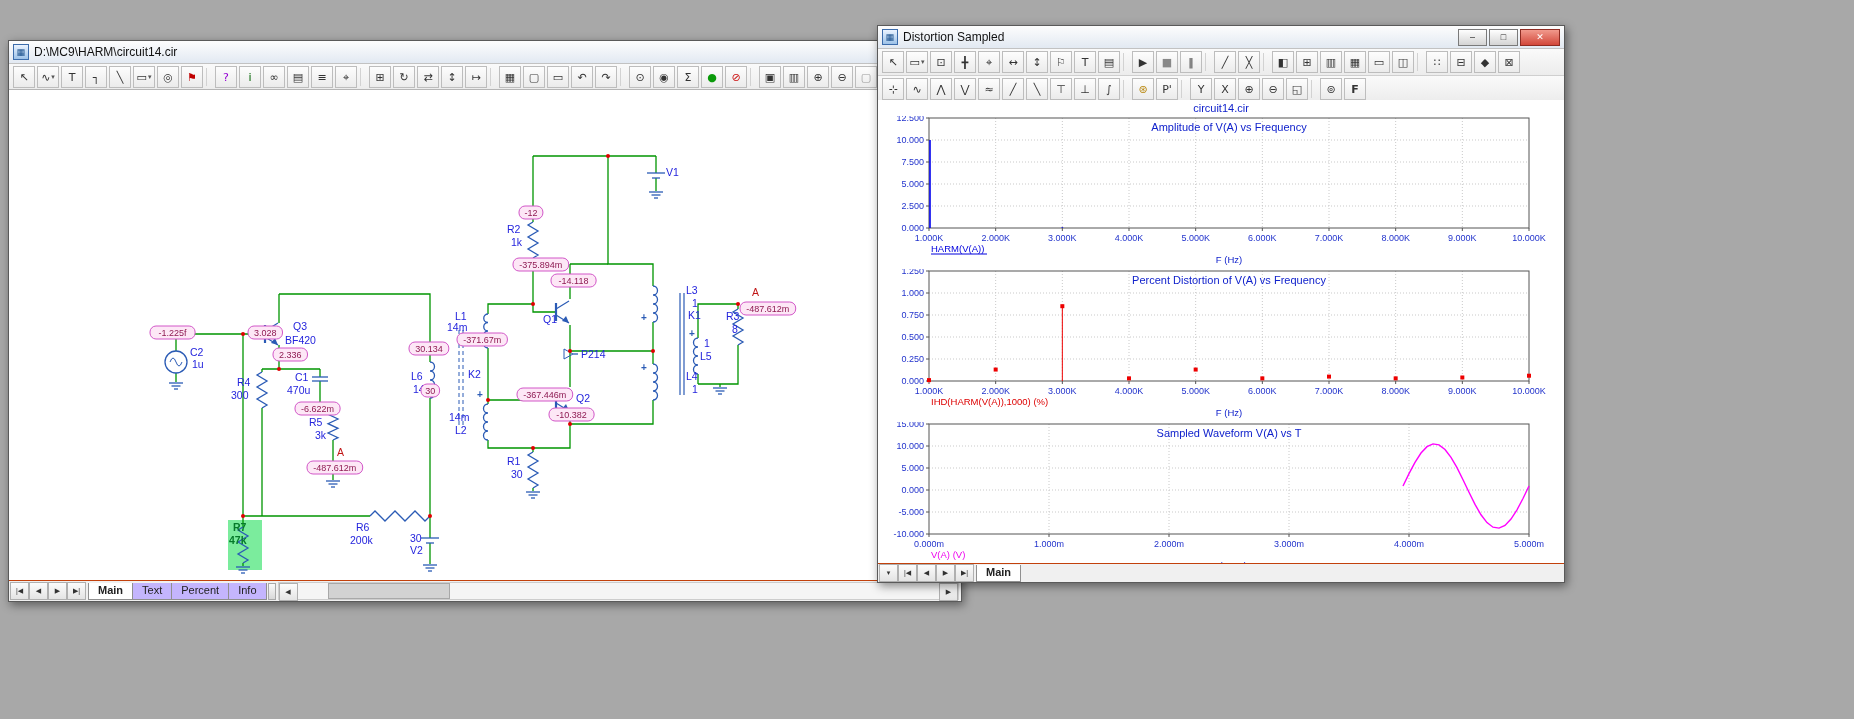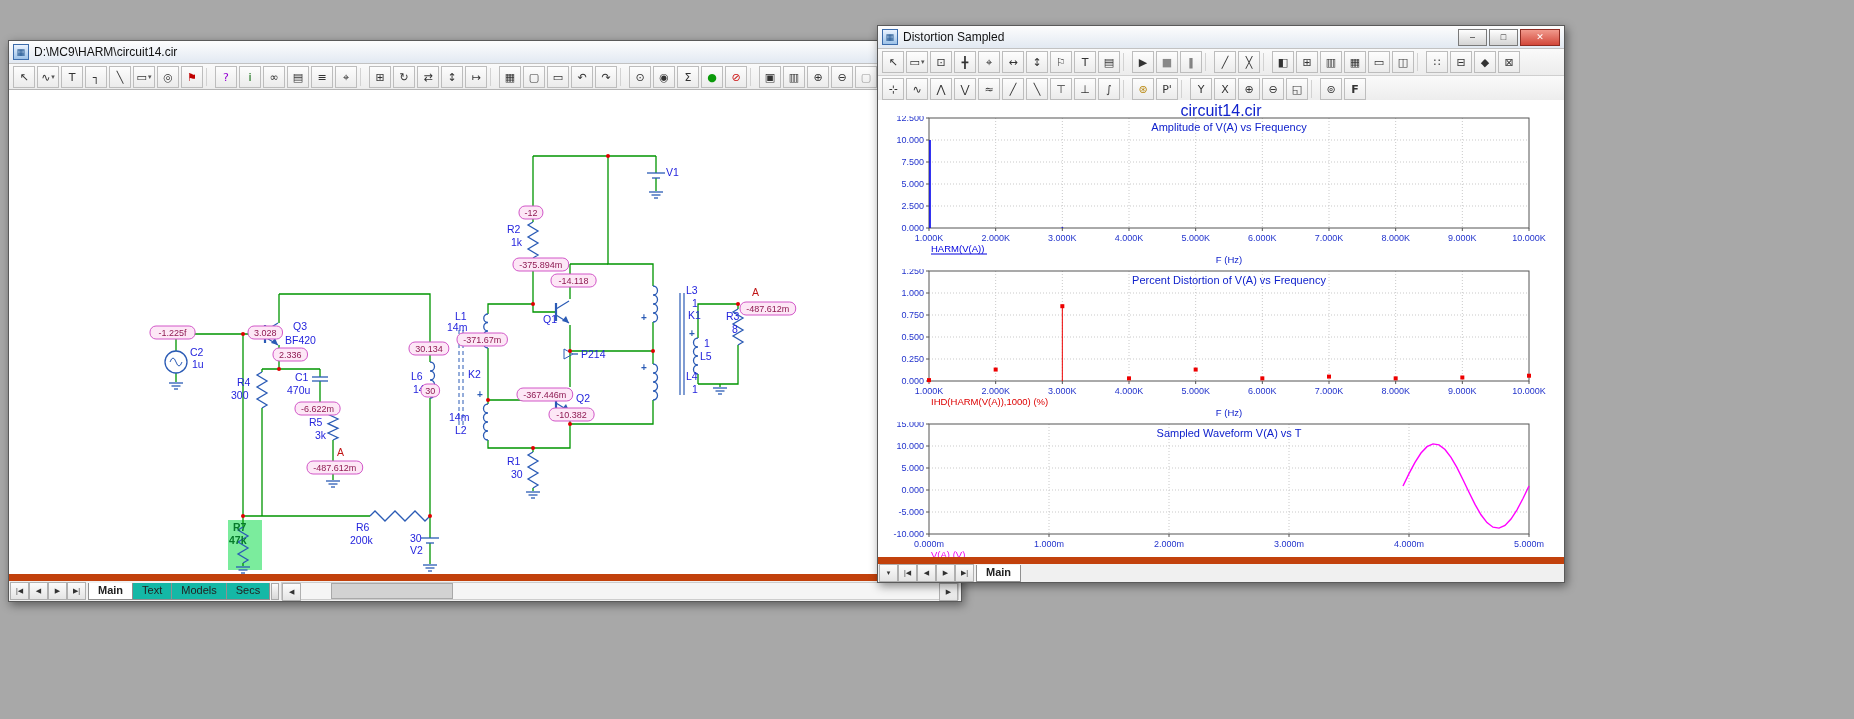--- a/index.html
+++ b/index.html
@@ -8,34 +8,34 @@
   .titlebar{height:22px;display:flex;align-items:center;padding:0 4px;background:linear-gradient(#fdfdfd,#e2e9f2);border-bottom:1px solid #c2c2c2;font-size:12px;color:#111;}
   .titlebar .ticon{width:14px;height:14px;margin-right:5px;border:1px solid #3c6cab;background:linear-gradient(#eaf3ff,#9dc2e8);display:flex;align-items:center;justify-content:center;font-size:9px;color:#1a4f8a;}
   .titlebar .wbtns{margin-left:auto;display:flex;}
   .wbtn{width:27px;height:15px;border:1px solid #7a7a7a;background:linear-gradient(#fefefe,#d4d4d4);display:flex;align-items:center;justify-content:center;font-size:9px;color:#222;margin-left:2px;}
   .wbtn.close{width:38px;background:linear-gradient(#f1998c,#d2473a);color:#fff;border-color:#8e2b22;}
   .toolbar{display:flex;align-items:center;background:linear-gradient(#fafafa,#ececec);border-bottom:1px solid #cfcfcf;padding:0 3px;height:26px;}
   .tbicon{width:20px;height:20px;border:1px solid #bdbdbd;background:linear-gradient(#fdfdfd,#ebebeb);display:flex;align-items:center;justify-content:center;font:11px "DejaVu Sans",sans-serif;color:#333;margin:0 1px;cursor:default;}
   .tbicon .dd{font-size:7px;margin-left:1px;color:#555;}
   .tbsep{width:5px;height:18px;border-left:1px solid #d2d2d2;margin:0 2px;}
   .canvas{position:absolute;left:0;right:0;top:48px;bottom:20px;background:#fff;border-top:1px solid #b5b5b5;}
-  .bottombar{position:absolute;left:0;right:0;bottom:0;height:20px;background:#f0f0f0;border-top:7px solid #c2410c;display:flex;align-items:center;font-size:10px;}
+  .bottombar{position:absolute;left:0;right:0;bottom:0;height:20px;background:#f0f0f0;border-top:1px solid #c2410c;display:flex;align-items:center;font-size:10px;}
   .navbtn{width:17px;height:16px;border:1px solid #b0b0b0;background:linear-gradient(#fcfcfc,#e4e4e4);display:flex;align-items:center;justify-content:center;font-size:7px;color:#333;}
   .tabs{display:flex;height:17px;margin-left:2px;}
-  .tab{padding:1px 9px 0 9px;border:1px solid #909090;border-top:none;background:#14b8a6;font-size:11px;color:#222;margin-right:-1px;}
+  .tab{padding:1px 9px 0 9px;border:1px solid #909090;border-top:none;background:#c4b5fd;font-size:11px;color:#222;margin-right:-1px;}
   .tab.active{background:#fff;font-weight:bold;}
   .splitter{width:6px;height:15px;background:linear-gradient(#fafafa,#d8d8d8);border:1px solid #a8a8a8;margin:0 2px;}
   .hscroll{flex:1;height:16px;display:flex;background:#f5f5f5;border:1px solid #cdcdcd;margin-right:2px;}
   .hthumb{width:120px;height:14px;background:#d2d2d2;border:1px solid #a8a8a8;margin-left:30px;}
   .vscroll{position:absolute;right:0;top:0;bottom:0;width:15px;background:#f2f2f2;border-left:1px solid #cfcfcf;}
   .vbtn{height:15px;display:flex;align-items:center;justify-content:center;font-size:7px;color:#444;border:1px solid #c5c5c5;background:#e9e9e9;}
   .vbtn.down{position:absolute;bottom:0;left:0;right:0;}
   .vthumb{position:absolute;top:17px;left:1px;right:1px;height:70px;background:#d2d2d2;border:1px solid #a8a8a8;}
   .charts{position:absolute;left:0;right:0;top:74px;bottom:18px;background:#fff;padding:2px 3px;}
-  .chart-header{text-align:center;font-size:16px;color:#1122cc;height:14px;}
+  .chart-header{text-align:center;font-size:11px;color:#1122cc;height:14px;}
   svg text{font-family:"Liberation Sans",sans-serif;}
   .tick{font-size:9px;fill:#2233cc;}
   .ctitle{font-size:11px;fill:#1122cc;}
   .xlabel{font-size:9.5px;fill:#1122cc;}
   .legend{font-size:9.5px;}
   .slabel{font-size:10.5px;fill:#2424dd;}
   .slabel.green{fill:#067a2b;font-weight:bold;}
   .slabel.red{fill:#c01616;}
   .plus{font-size:10px;fill:#2b5bb5;font-weight:bold;}
   .mbox{fill:#fde7f6;stroke:#d257c8;stroke-width:1;}
@@ -363,22 +363,22 @@
   <div class="bottombar">
     <div style="display:flex;margin-left:1px;" id="schem-nav">
         <div class="navbtn">|◀</div>
         <div class="navbtn">◀</div>
         <div class="navbtn">▶</div>
         <div class="navbtn">▶|</div>
       </div>
     <div class="tabs" id="schem-tabs">
         <div class="tab active">Main</div>
         <div class="tab">Text</div>
-        <div class="tab">Models</div>
-        <div class="tab">Secs</div>
+        <div class="tab">Percent</div>
+        <div class="tab">Info</div>
       </div>
     <div class="splitter"></div>
     <div class="hscroll">
       <div class="navbtn">◀</div>
       <div class="hthumb"></div>
       <div class="navbtn" style="margin-left:auto;">▶</div>
     </div>
   </div>
 </div>
 

